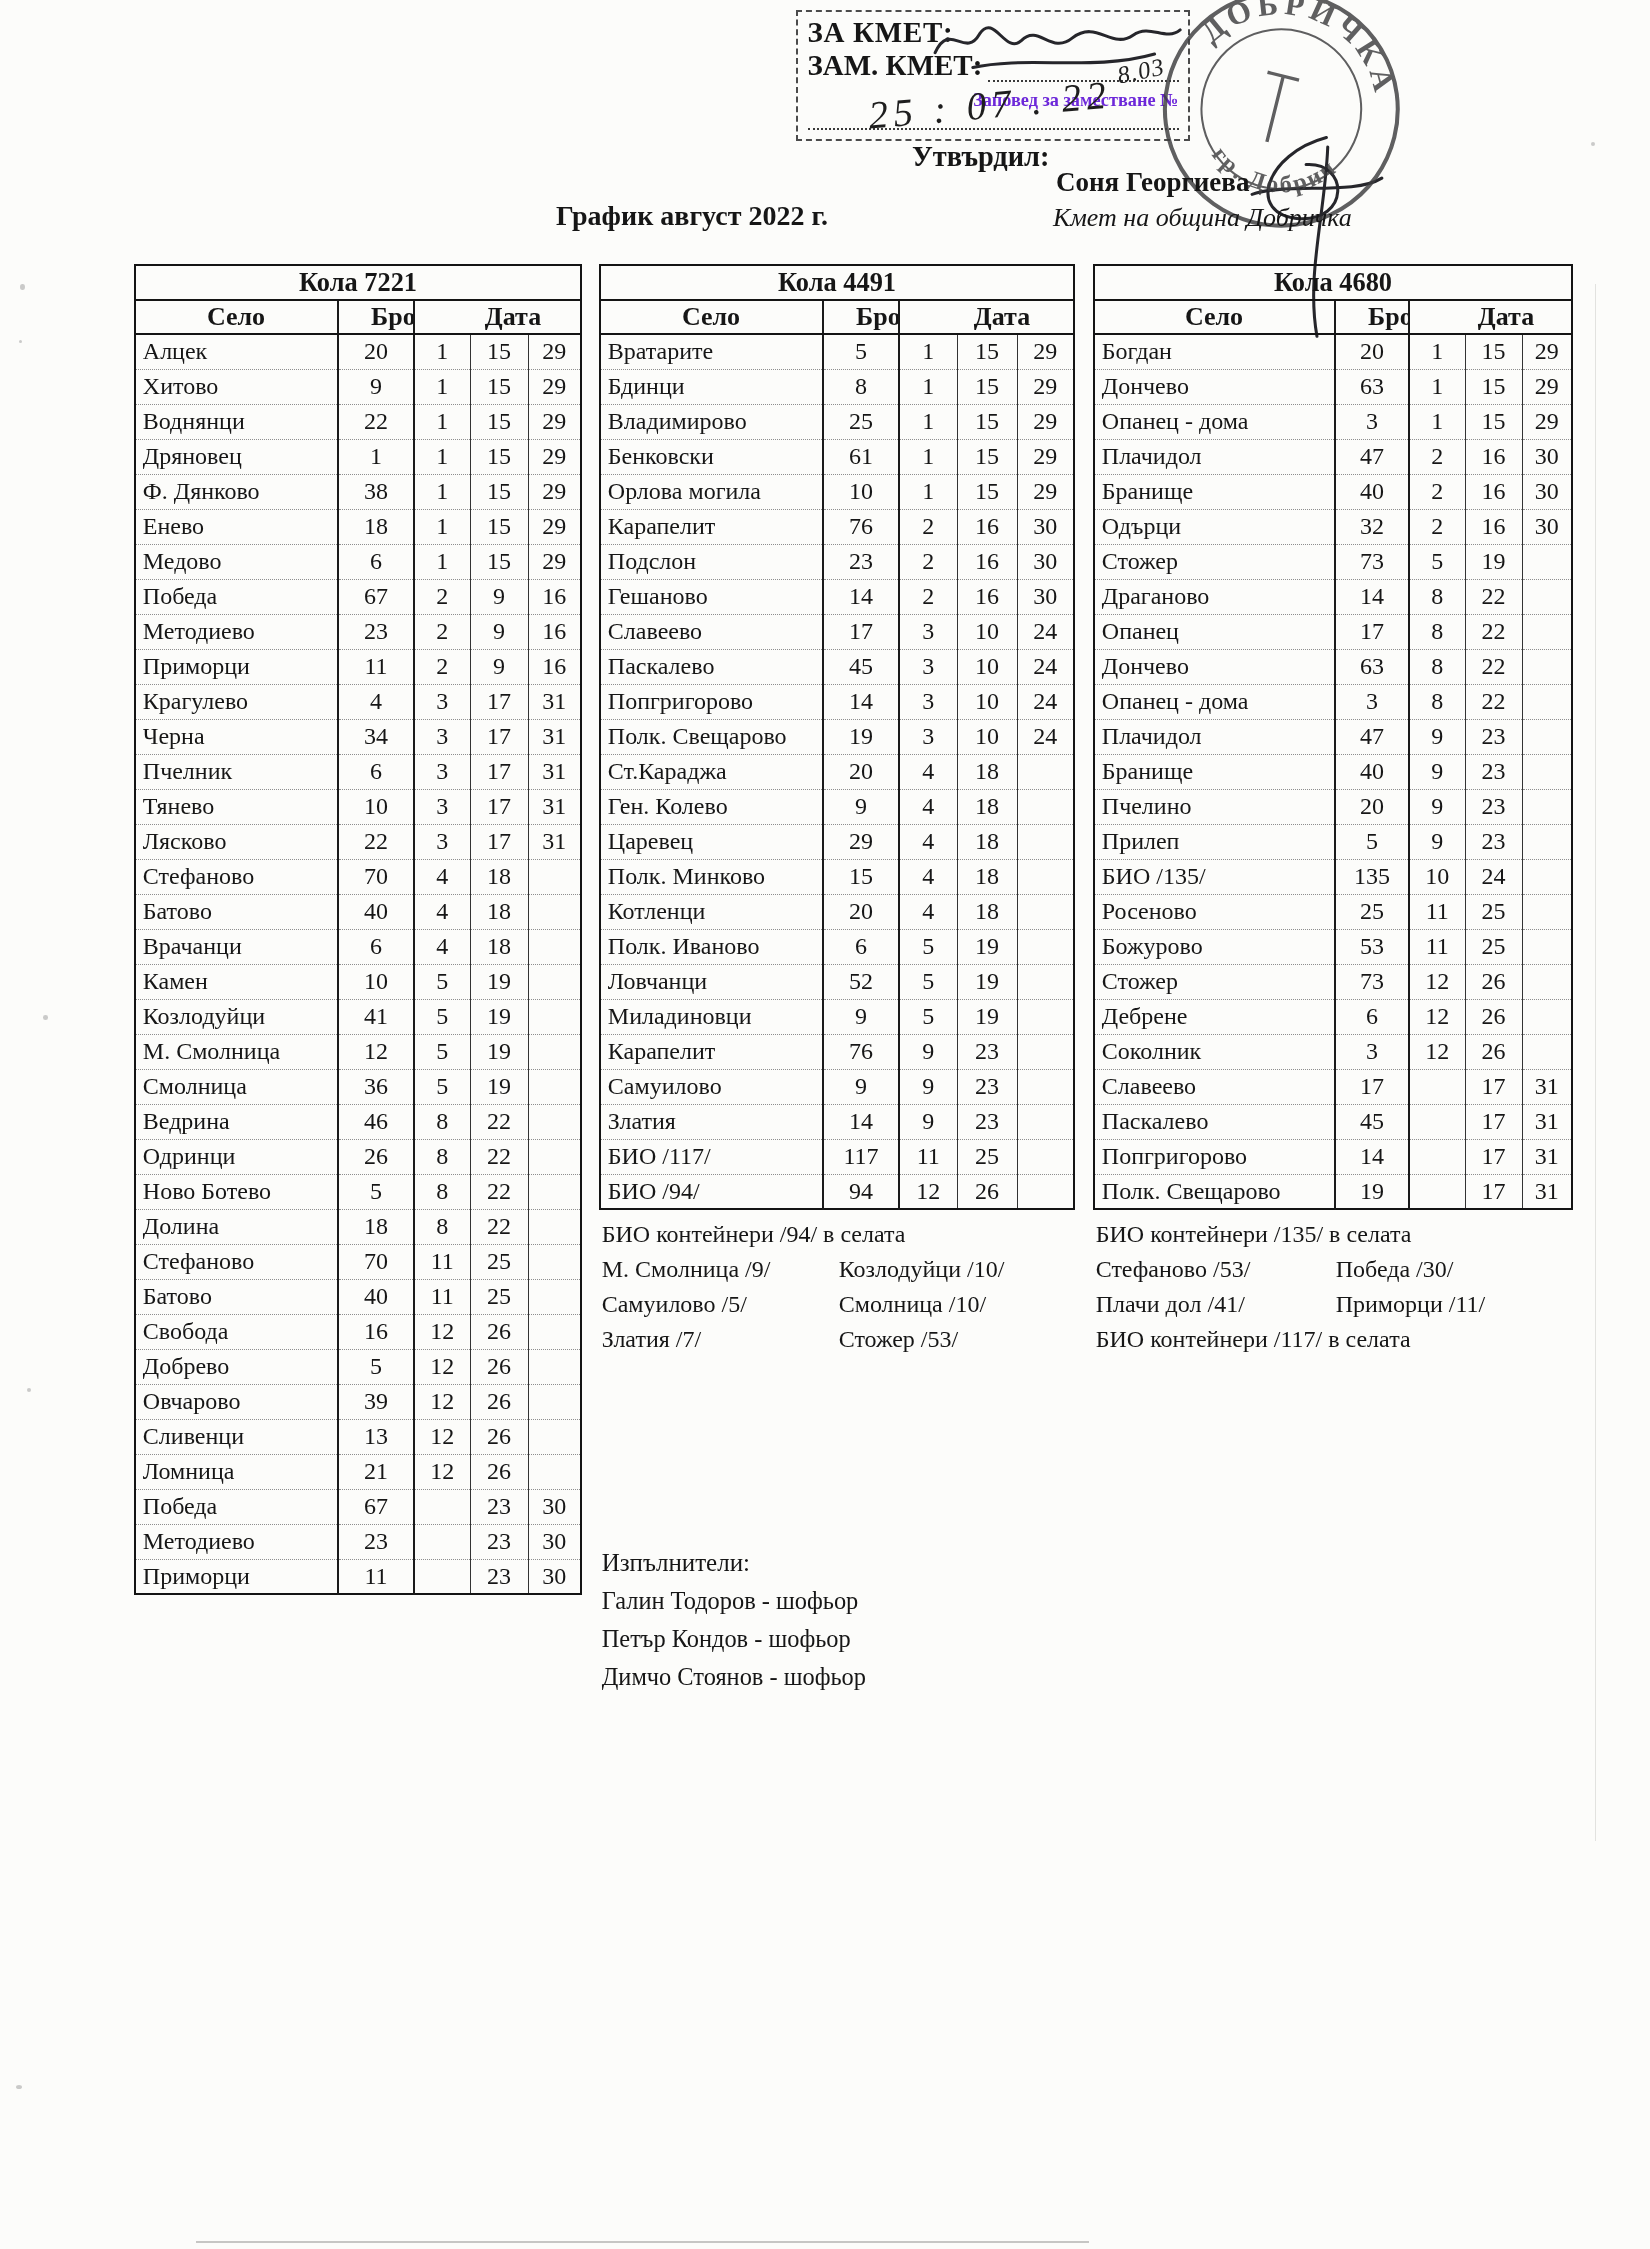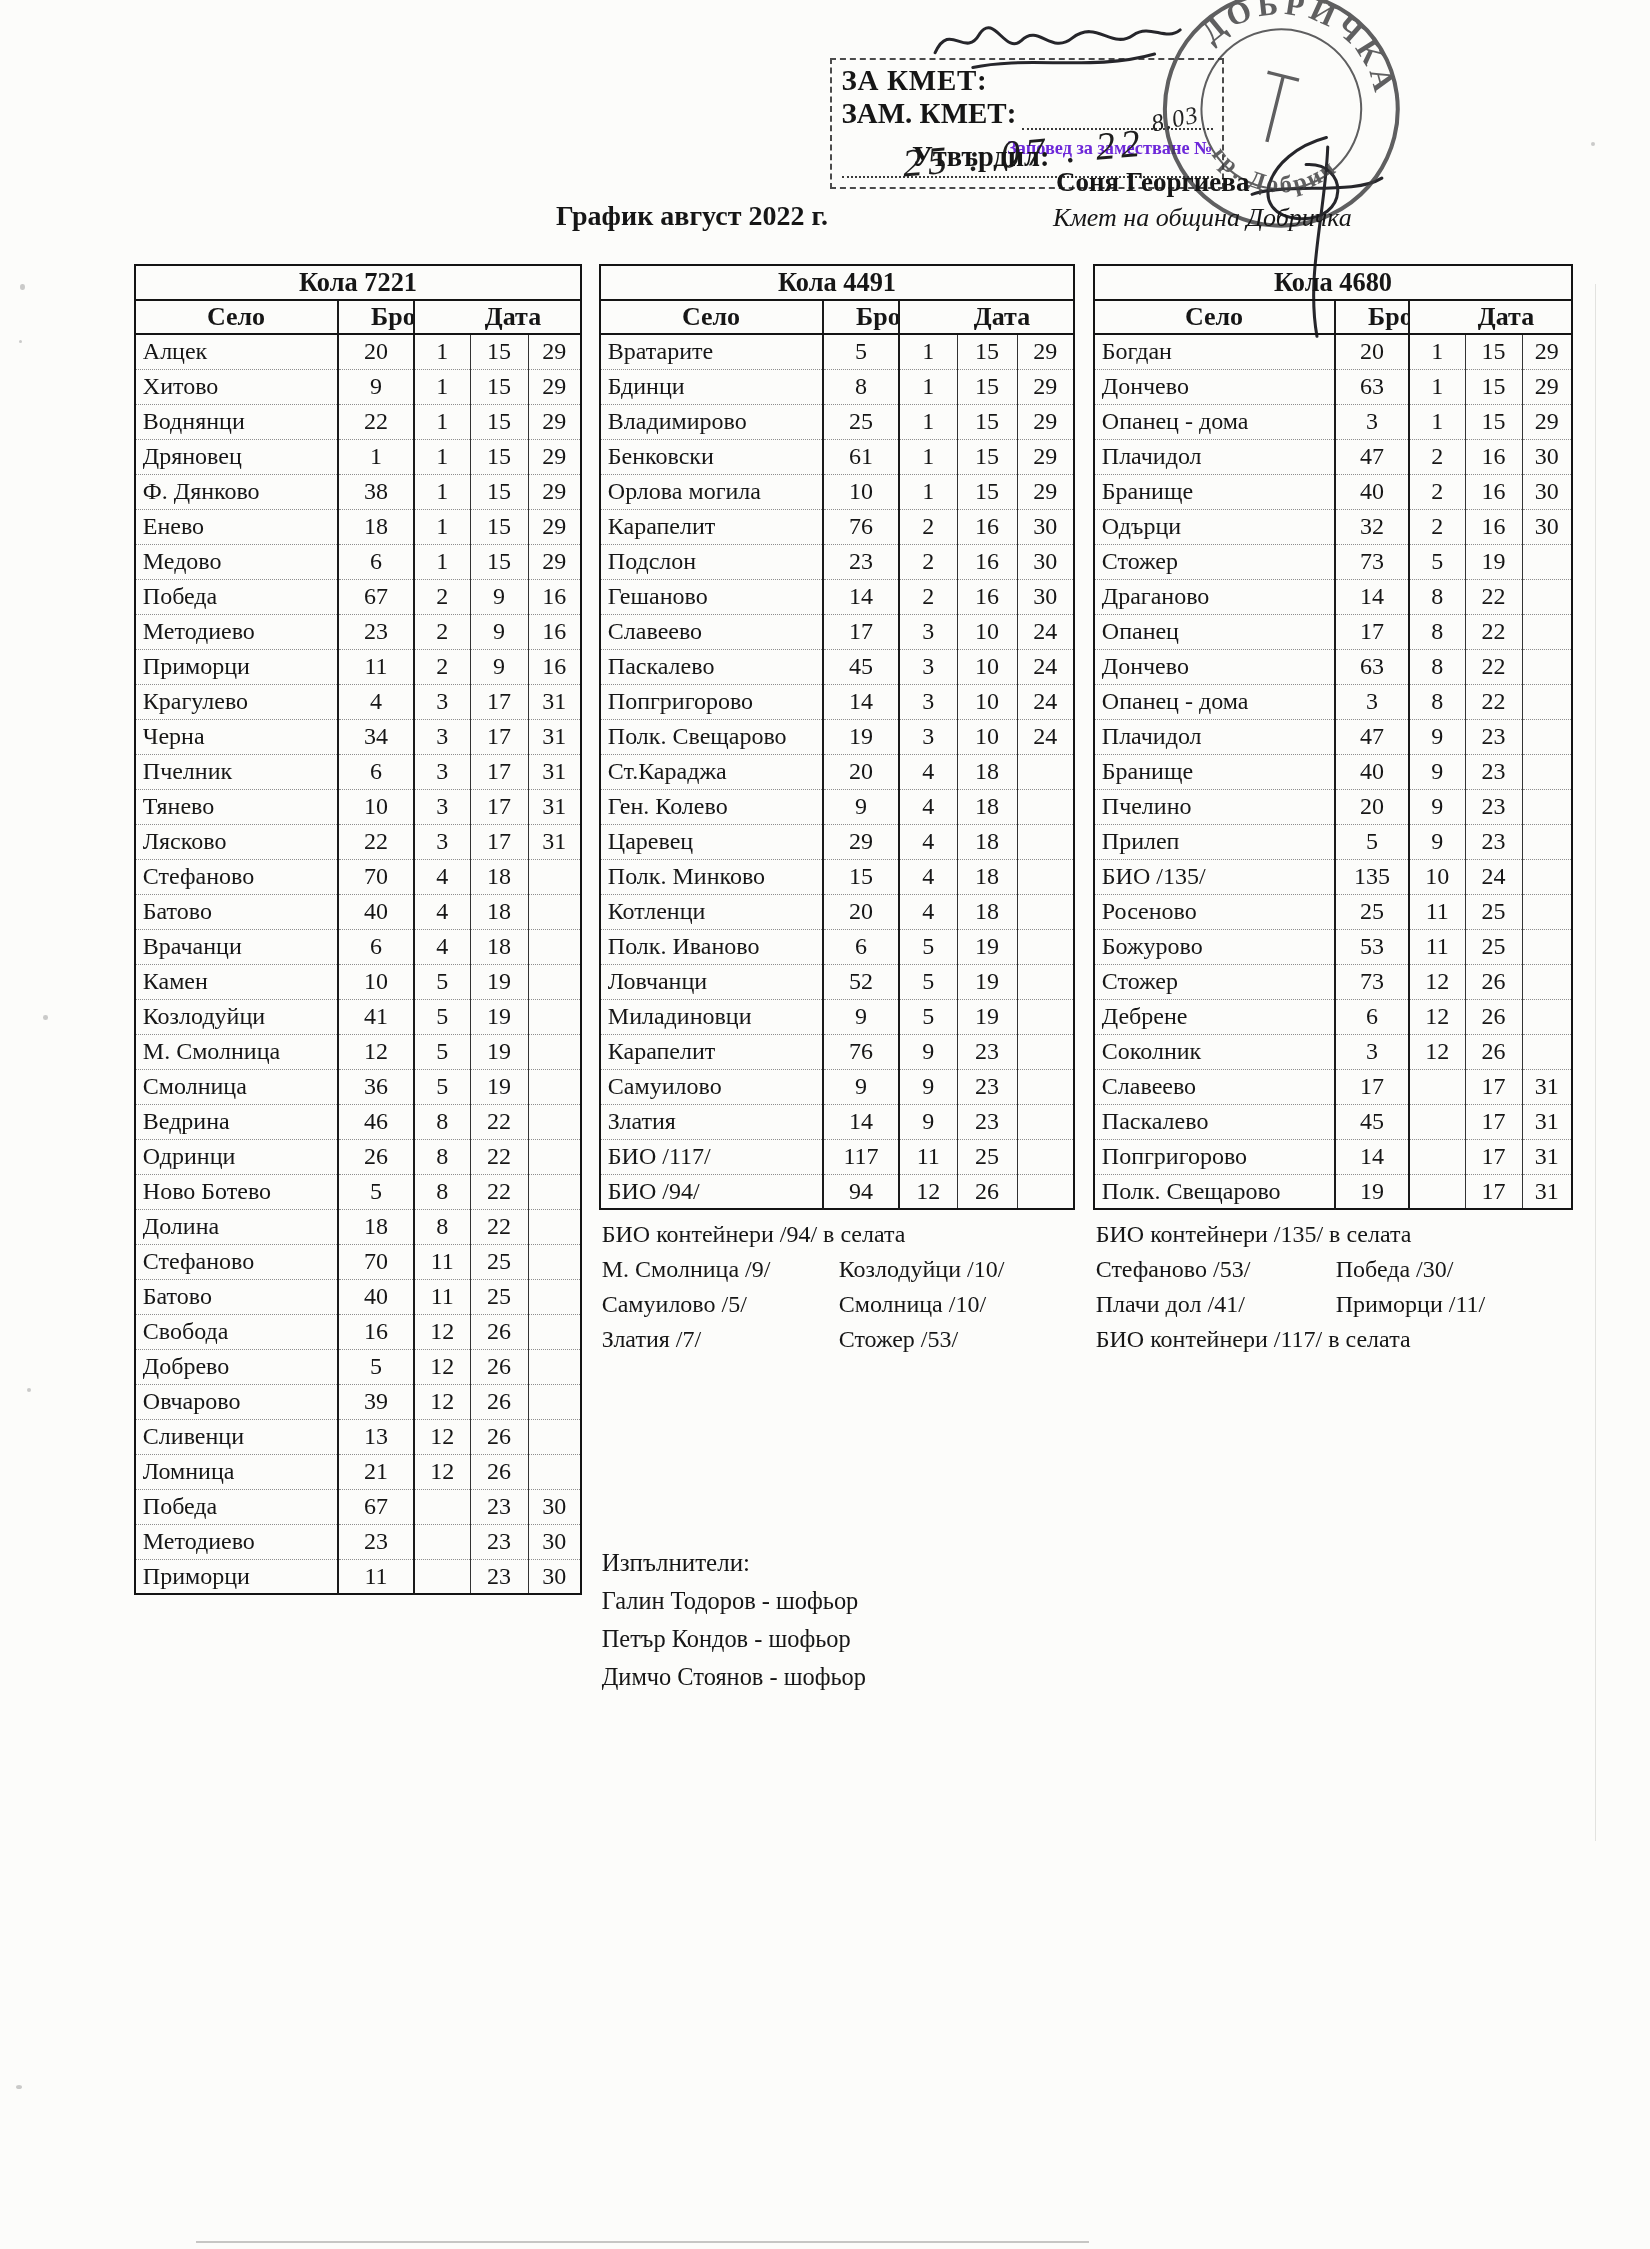--- a/index.html
+++ b/index.html
@@ -11,25 +11,24 @@
     background: #fcfcfa;
     font-family: "Liberation Serif", "DejaVu Serif", serif;
     color: #161616;
     overflow: hidden;
     margin: 0 auto;
   }
 
   
   .approval-box {
     position: absolute;
-    left: 830px; top: 9.5px;
+    left: 796px; top: 9.5px;
     width: 394px; height: 131px;
     border: 2px dashed #4b4b4b;
     padding: 4.1px 9.5px;
-    margin-top: 48px;
   }
   .za-kmet { font-size: 29px; font-weight: bold; letter-spacing: 0.7px; }
   .zam-line { display: flex; align-items: flex-end; font-size: 29px; font-weight: bold; margin-top: 0px; }
   .leader { flex: 1; border-bottom: 2.7px dotted #3a3a3a; height: 24.4px; margin-left: 5.4px; }
   .order-line { display: flex; align-items: flex-end; font-size: 18.3px; font-weight: bold; color:#6d28d9; margin-top: 8.1px; flex-direction: column; }
   .order-line .leader { height: 16.2px; border-bottom-width: 2px; }
   .bottom-leader { position: absolute; left: 9.5px; right: 9.5px; top: 116px; border-bottom: 2.7px dotted #3a3a3a; }
   .hand-num {
     position: absolute; right: 23px; top: 45px;
     font-size: 24.4px; font-style: italic; letter-spacing: 1.4px;

